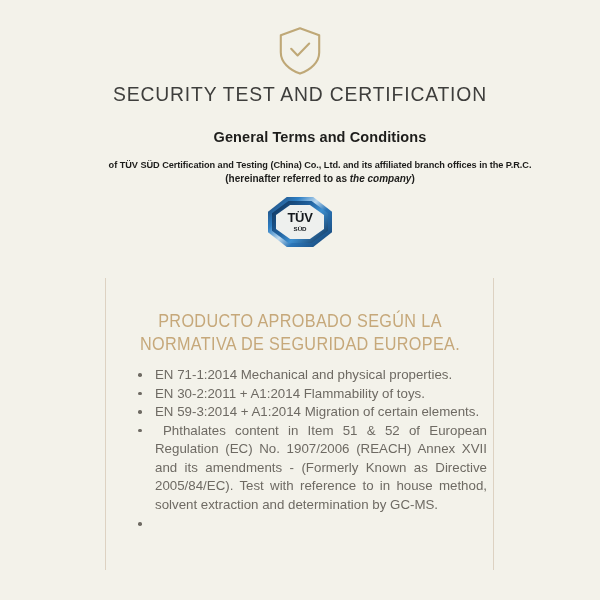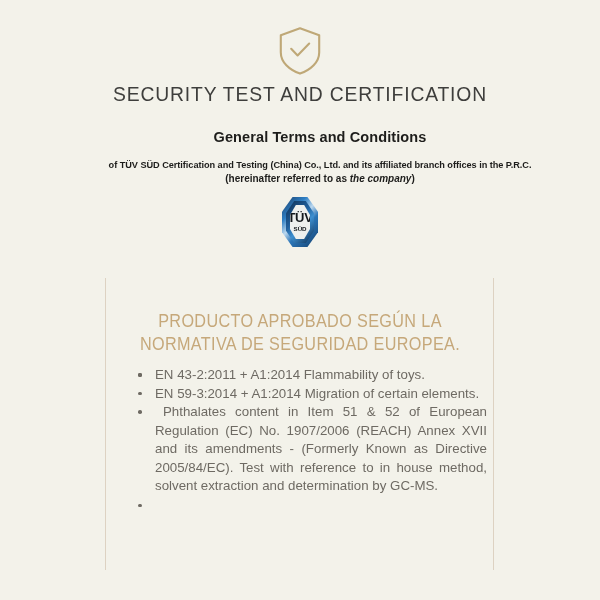--- a/index.html
+++ b/index.html
@@ -82,21 +82,21 @@
   .logo-wrap {
     position: absolute;
     top: 197px;
     left: 0;
     width: 600px;
     display: flex;
     justify-content: center;
   }
   .tuv-logo {
     position: relative;
-    width: 36px;
+    width: 64px;
     height: 50px;
   }
   .tuv-oct-outer {
     position: absolute;
     inset: 0;
     background: linear-gradient(135deg, #1b3b63 0%, #2e7fc4 28%, #bcd8ee 46%, #2b76b8 62%, #14406e 100%);
     clip-path: polygon(29.3% 0%, 70.7% 0%, 100% 29.3%, 100% 70.7%, 70.7% 100%, 29.3% 100%, 0% 70.7%, 0% 29.3%);
   }
   .tuv-oct-mid {
     position: absolute;
@@ -228,24 +228,25 @@
   <div class="vrule vrule-right"></div>
 
   <div class="approval-heading">
     <div>PRODUCTO APROBADO SEGÚN LA</div>
     <div>NORMATIVA DE SEGURIDAD EUROPEA.</div>
   </div>
 
   <ul class="bullet-list">
     <li>
       <span class="dot"></span>
+      <span>EN 71-1:2014 Mechanical and physical properties.</span>
     </li>
     <li>
       <span class="dot"></span>
-      <span>EN 43-2:2011 + A1:2014 Flammability of toys.</span>
+      <span>EN 30-2:2011 + A1:2014 Flammability of toys.</span>
     </li>
     <li>
       <span class="dot"></span>
       <span>EN 59-3:2014 + A1:2014 Migration of certain elements.</span>
     </li>
     <li class="justified">
       <span class="dot"></span>
       <span>Phthalates content in Item 51 &amp; 52 of European Regulation (EC) No. 1907/2006 (REACH) Annex XVII and its amendments - (Formerly Known as Directive 2005/84/EC). Test with reference to in house method, solvent extraction and determination by GC-MS.</span>
     </li>
     <li class="justified gap">

